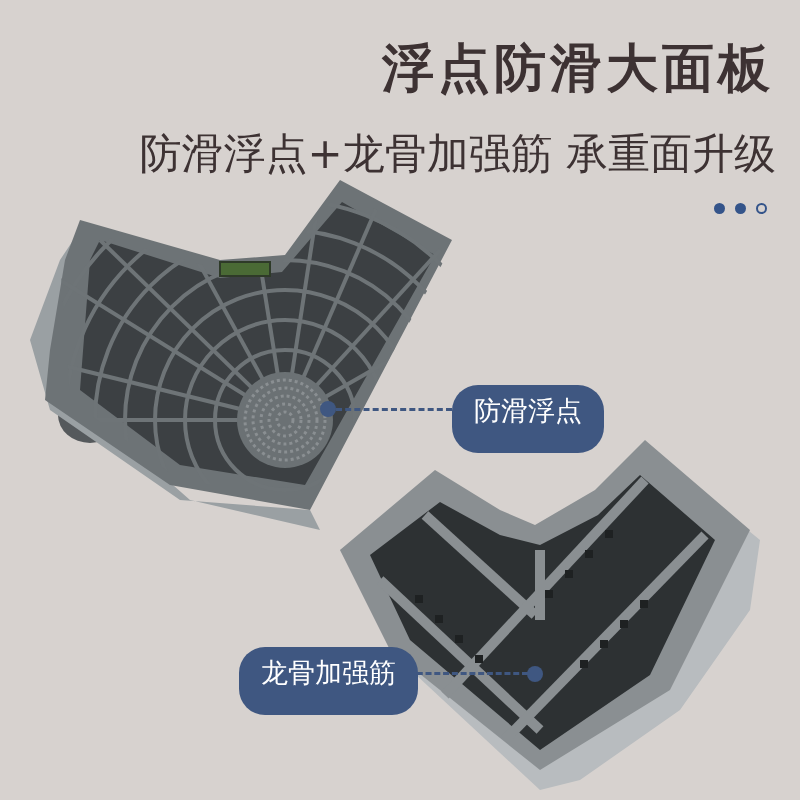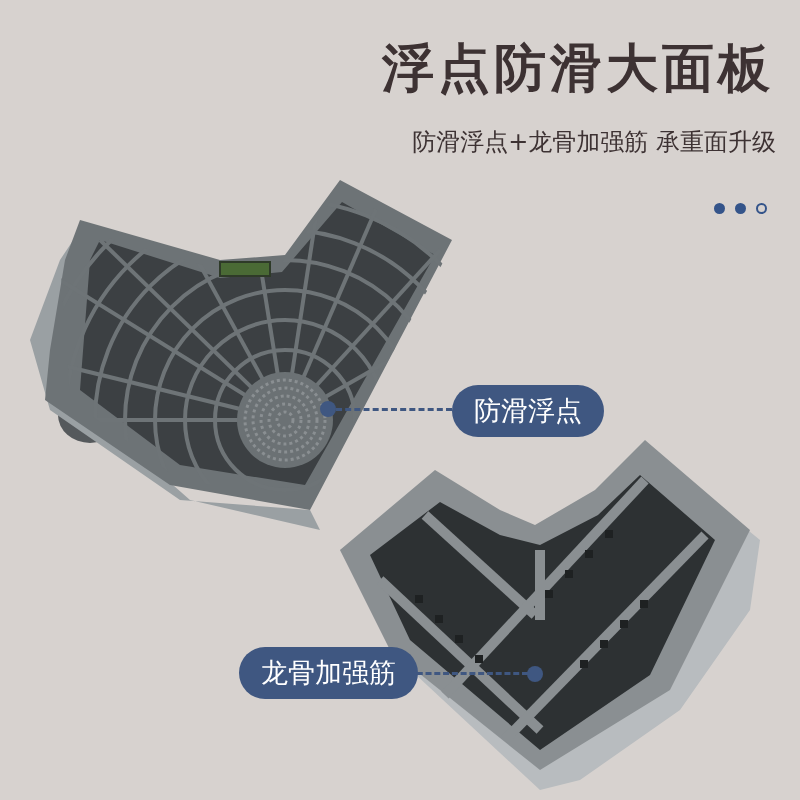--- a/index.html
+++ b/index.html
@@ -9,30 +9,30 @@
       font-family: "DejaVu Sans", sans-serif;
       position: relative;
     }
     .title {
       position: absolute; right: 26px; top: 34px;
       font-size: 52px; font-weight: bold; color: #3d3233;
       letter-spacing: 4px; white-space: nowrap; text-align: center;
     }
     .subtitle {
       position: absolute; right: 24px; top: 126px;
-      font-size: 24px; color: #3d3233; white-space: nowrap;
+      font-size: 42px; color: #3d3233; white-space: nowrap;
     }
     .dots { position: absolute; right: 33px; top: 203px; display: flex; gap: 10px; }
     .dot { width: 11px; height: 11px; border-radius: 50%; box-sizing: border-box; background: #34548a; }
     .dot.empty { background: transparent; border: 2px solid #34548a; }
     .product { position: absolute; }
     .callout {
       position: absolute; background: #3f5781; color: #fff;
       border-radius: 26px; font-size: 27px; padding: 0 22px;
-      height: 52px; line-height: 52px; white-space: nowrap;
+      height: 68px; line-height: 52px; white-space: nowrap;
     }
     .leader { position: absolute; height: 0; border-top: 3px dashed #3f5781; }
     .anchor { position: absolute; width: 16px; height: 16px; border-radius: 50%; background: #3f5781; }
   </style>
 </head>
 <body>
 
 <div class="title">浮点防滑大面板</div>
 <div class="subtitle">防滑浮点+龙骨加强筋 承重面升级</div>
 

